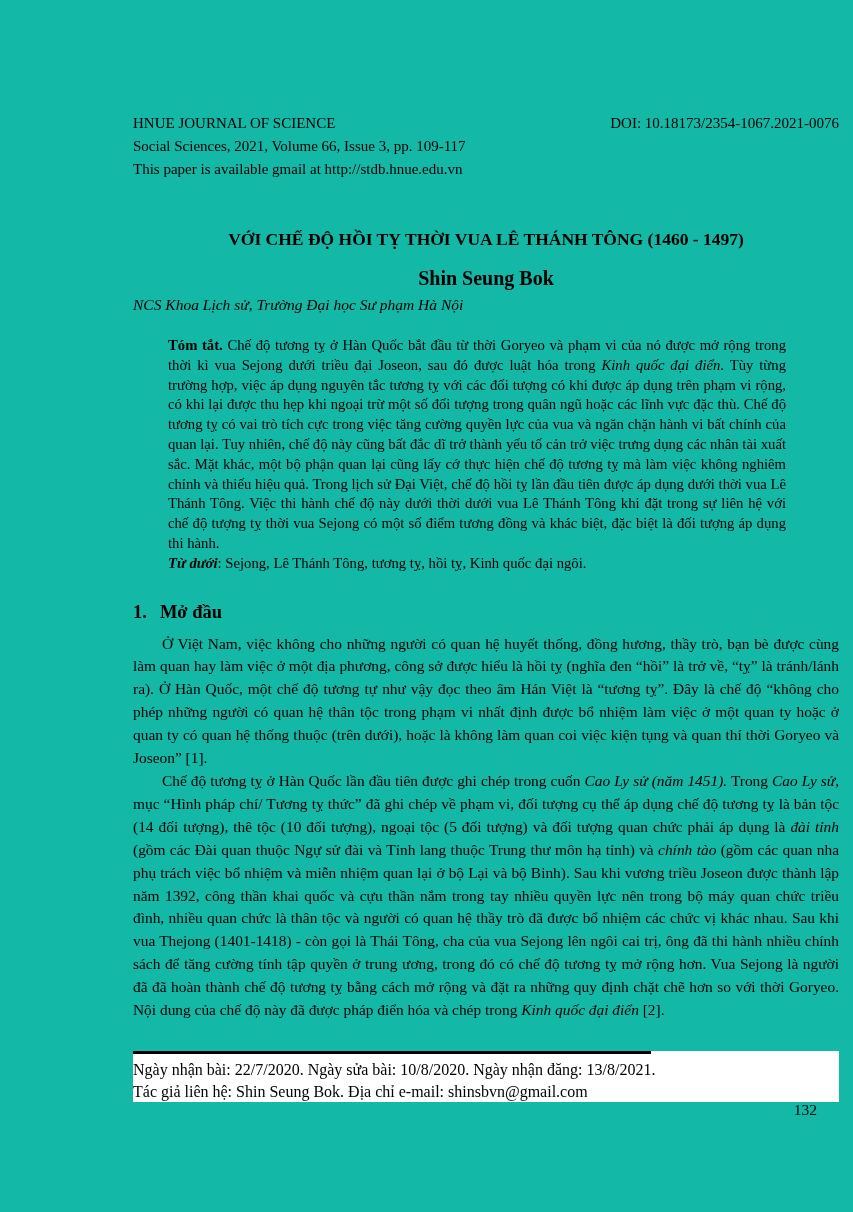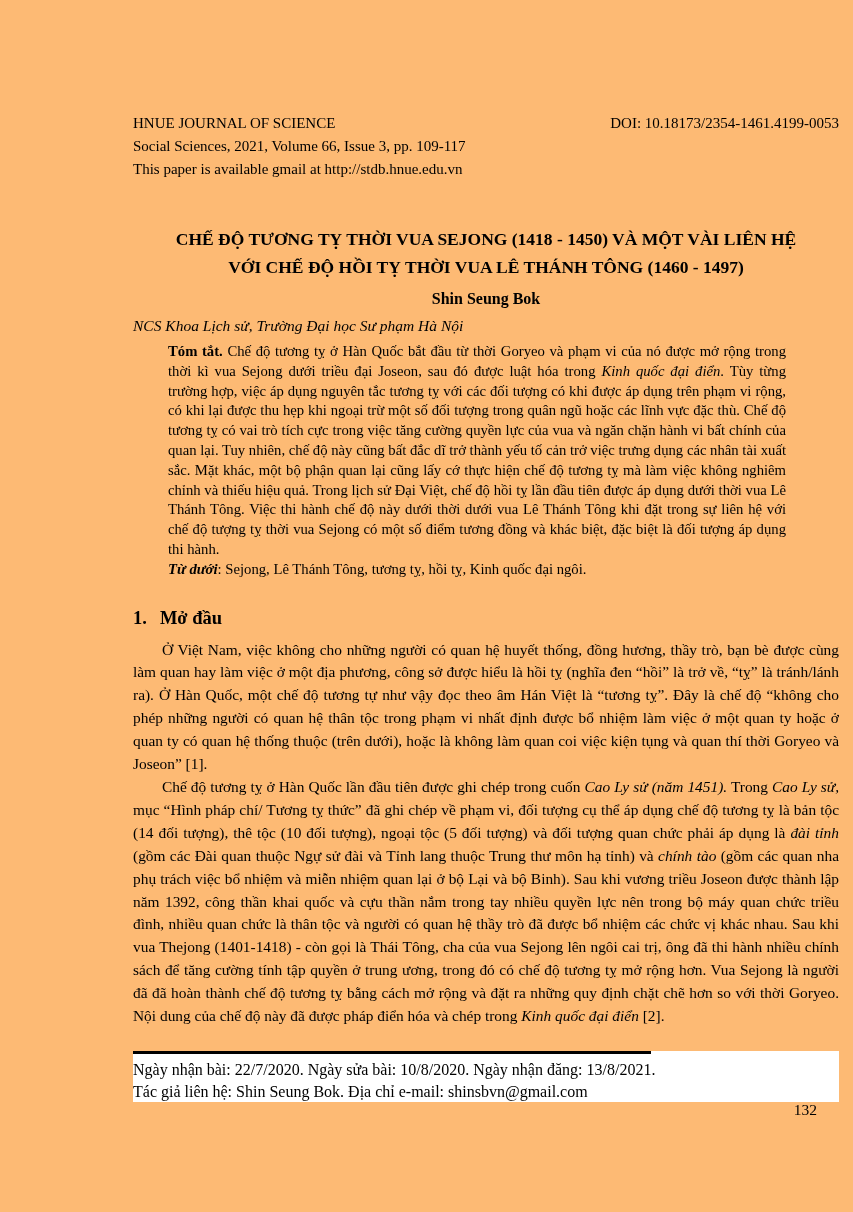--- a/index.html
+++ b/index.html
@@ -1,28 +1,28 @@
 <!DOCTYPE html>
 <html lang="vi"><head>
 <meta charset="utf-8">
 <style>
   html,body{margin:0;padding:0}
   body{background:#ffffff}
   .page{
     position:relative;width:853px;height:1212px;margin:0 auto;
-    background:#fdba74;overflow:hidden;color:#000;
+    background:#14b8a6;overflow:hidden;color:#000;
     font-family:"Liberation Serif","DejaVu Serif",serif;
   }
   .content{position:absolute;left:133px;top:112px;width:706px}
   .hdr{font-size:15px;line-height:23px}
   .hdr-row1{display:flex;justify-content:space-between;align-items:baseline}
   .title{margin-top:44px;text-align:center;font-weight:bold;font-size:17.5px;line-height:28px}
-  .author{margin-top:8px;text-align:center;font-weight:bold;font-size:16px;line-height:20px}
+  .author{margin-top:15px;text-align:center;font-weight:bold;font-size:20px;line-height:20px}
   .affil{margin-top:7px;text-align:left;font-style:italic;font-size:15.5px;line-height:20px}
-  .abstract-block{margin:6px 0 0 35px;width:618px;font-size:14.7px;line-height:19.8px;text-align:justify}
+  .abstract-block{margin:21px 0 0 35px;width:618px;font-size:14.7px;line-height:19.8px;text-align:justify}
   .keywords{text-align:left}
   .sec-head{margin-top:25px;font-size:18.5px;font-weight:bold;line-height:26px}
   .sec-head .num{display:inline-block;margin-right:13px}
   .body-para{font-size:15.4px;line-height:22.9px;text-align:justify;text-indent:29px;margin:0}
   .body-para.first{margin-top:8px}
   .rt-b{font-weight:bold}
   .rt-i{font-style:italic}
   .footnote{position:absolute;left:133px;top:1051px;width:706px;background:#fff;
     font-size:16px;line-height:21.5px}
   .footnote-rule{width:518px;height:0;border-top:3px solid #000;margin-bottom:5px}
@@ -30,28 +30,27 @@
 </style>
 </head>
 <body>
 
 <div class="page">
   <div class="content">
 
     <div class="hdr">
       <div class="hdr-row1">
         <span>HNUE JOURNAL OF SCIENCE</span>
-        <span>DOI: 10.18173/2354-1461.4199-0053</span>
+        <span>DOI: 10.18173/2354-1067.2021-0076</span>
       </div>
       <div>Social Sciences, 2021, Volume 66, Issue 3, pp. 109-117</div>
       <div>This paper is available gmail at http://stdb.hnue.edu.vn</div>
     </div>
 
     <div class="title">
-      <div>CHẾ ĐỘ TƯƠNG TỴ THỜI VUA SEJONG (1418 - 1450) VÀ MỘT VÀI LIÊN HỆ</div>
       <div>VỚI CHẾ ĐỘ HỒI TỴ THỜI VUA LÊ THÁNH TÔNG (1460 - 1497)</div>
     </div>
 
     <div class="author">Shin Seung Bok</div>
     <div class="affil">NCS Khoa Lịch sử, Trường Đại học Sư phạm Hà Nội</div>
 
     <div class="abstract-block">
       <p class="abstract-text" style="margin:0"><span class="rt-b">Tóm tắt.</span><span> Chế độ tương tỵ ở Hàn Quốc bắt đầu từ thời Goryeo và phạm vi của nó được mở rộng trong thời kì vua Sejong dưới triều đại Joseon, sau đó được luật hóa trong </span><span class="rt-i">Kinh quốc đại điển</span><span>. Tùy từng trường hợp, việc áp dụng nguyên tắc tương tỵ với các đối tượng có khi được áp dụng trên phạm vi rộng, có khi lại được thu hẹp khi ngoại trừ một số đối tượng trong quân ngũ hoặc các lĩnh vực đặc thù. Chế độ tương tỵ có vai trò tích cực trong việc tăng cường quyền lực của vua và ngăn chặn hành vi bất chính của quan lại. Tuy nhiên, chế độ này cũng bất đắc dĩ trở thành yếu tố cản trở việc trưng dụng các nhân tài xuất sắc. Mặt khác, một bộ phận quan lại cũng lấy cớ thực hiện chế độ tương tỵ mà làm việc không nghiêm chỉnh và thiếu hiệu quả. Trong lịch sử Đại Việt, chế độ hồi tỵ lần đầu tiên được áp dụng dưới thời vua Lê Thánh Tông. Việc thi hành chế độ này dưới thời dưới vua Lê Thánh Tông khi đặt trong sự liên hệ với chế độ tượng tỵ thời vua Sejong có một số điểm tương đồng và khác biệt, đặc biệt là đối tượng áp dụng thi hành.</span></p>
       <p class="keywords" style="margin:0"><span class="rt-b rt-i">Từ dưới</span><span>: Sejong, Lê Thánh Tông, tương tỵ, hồi tỵ, Kinh quốc đại ngôi.</span></p>
     </div>

